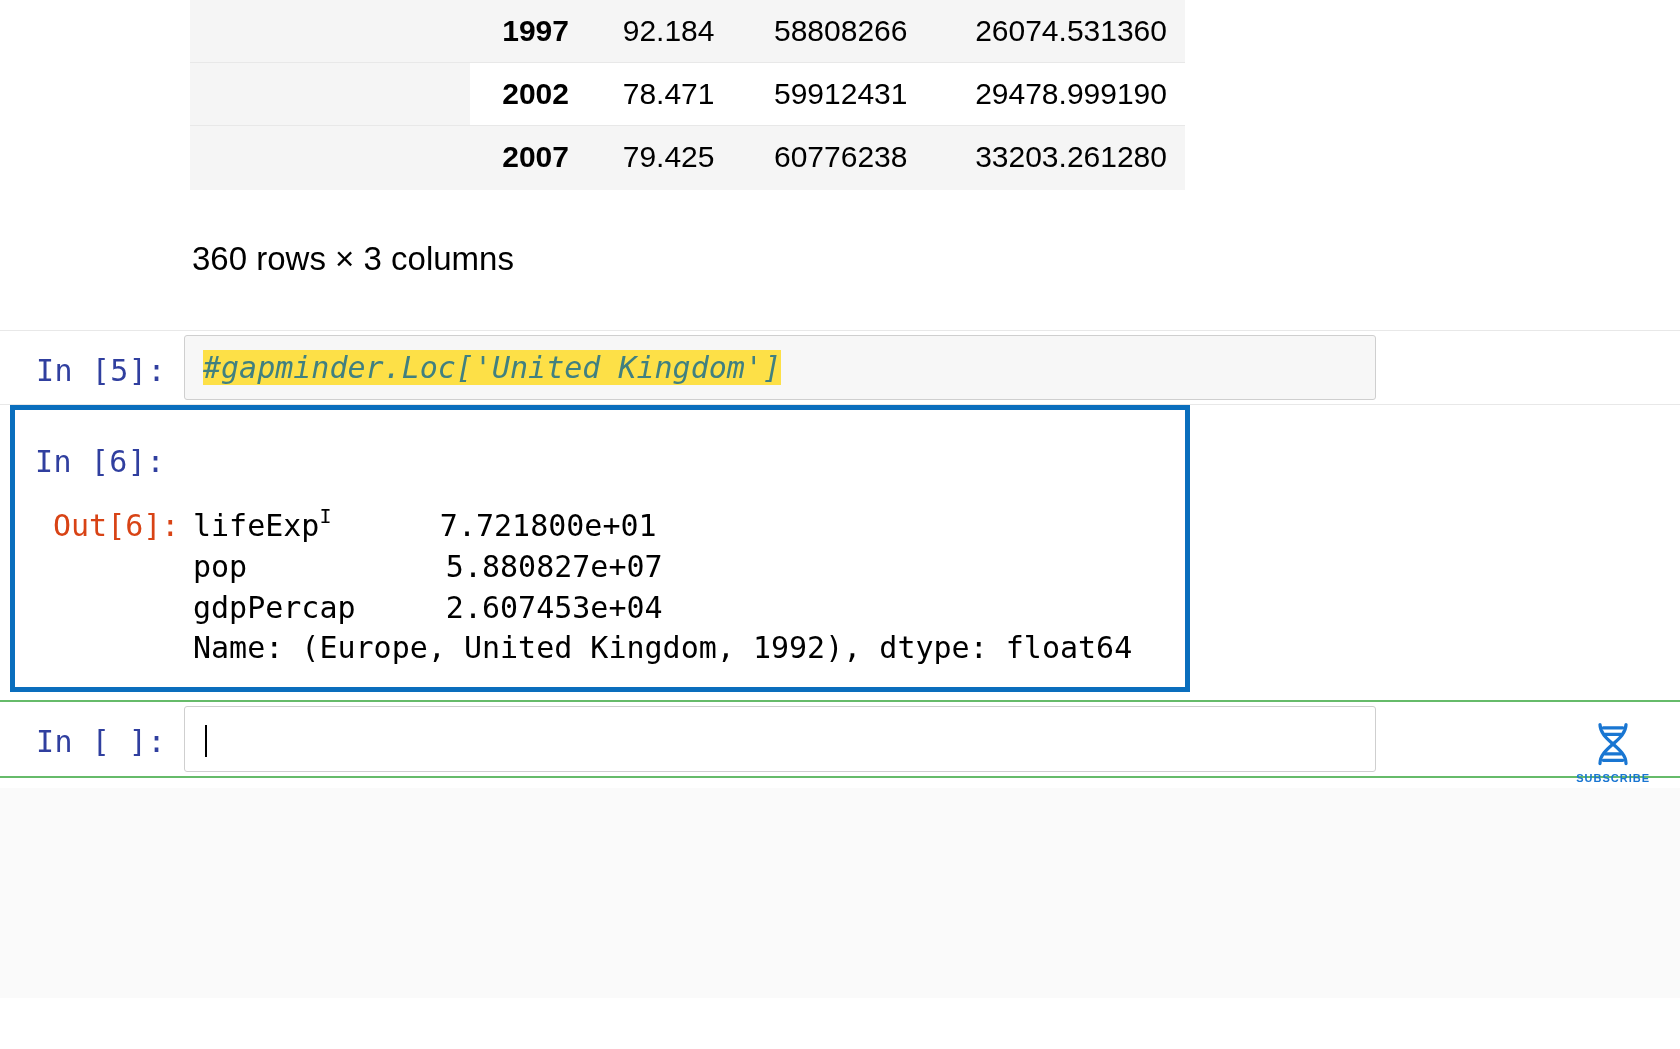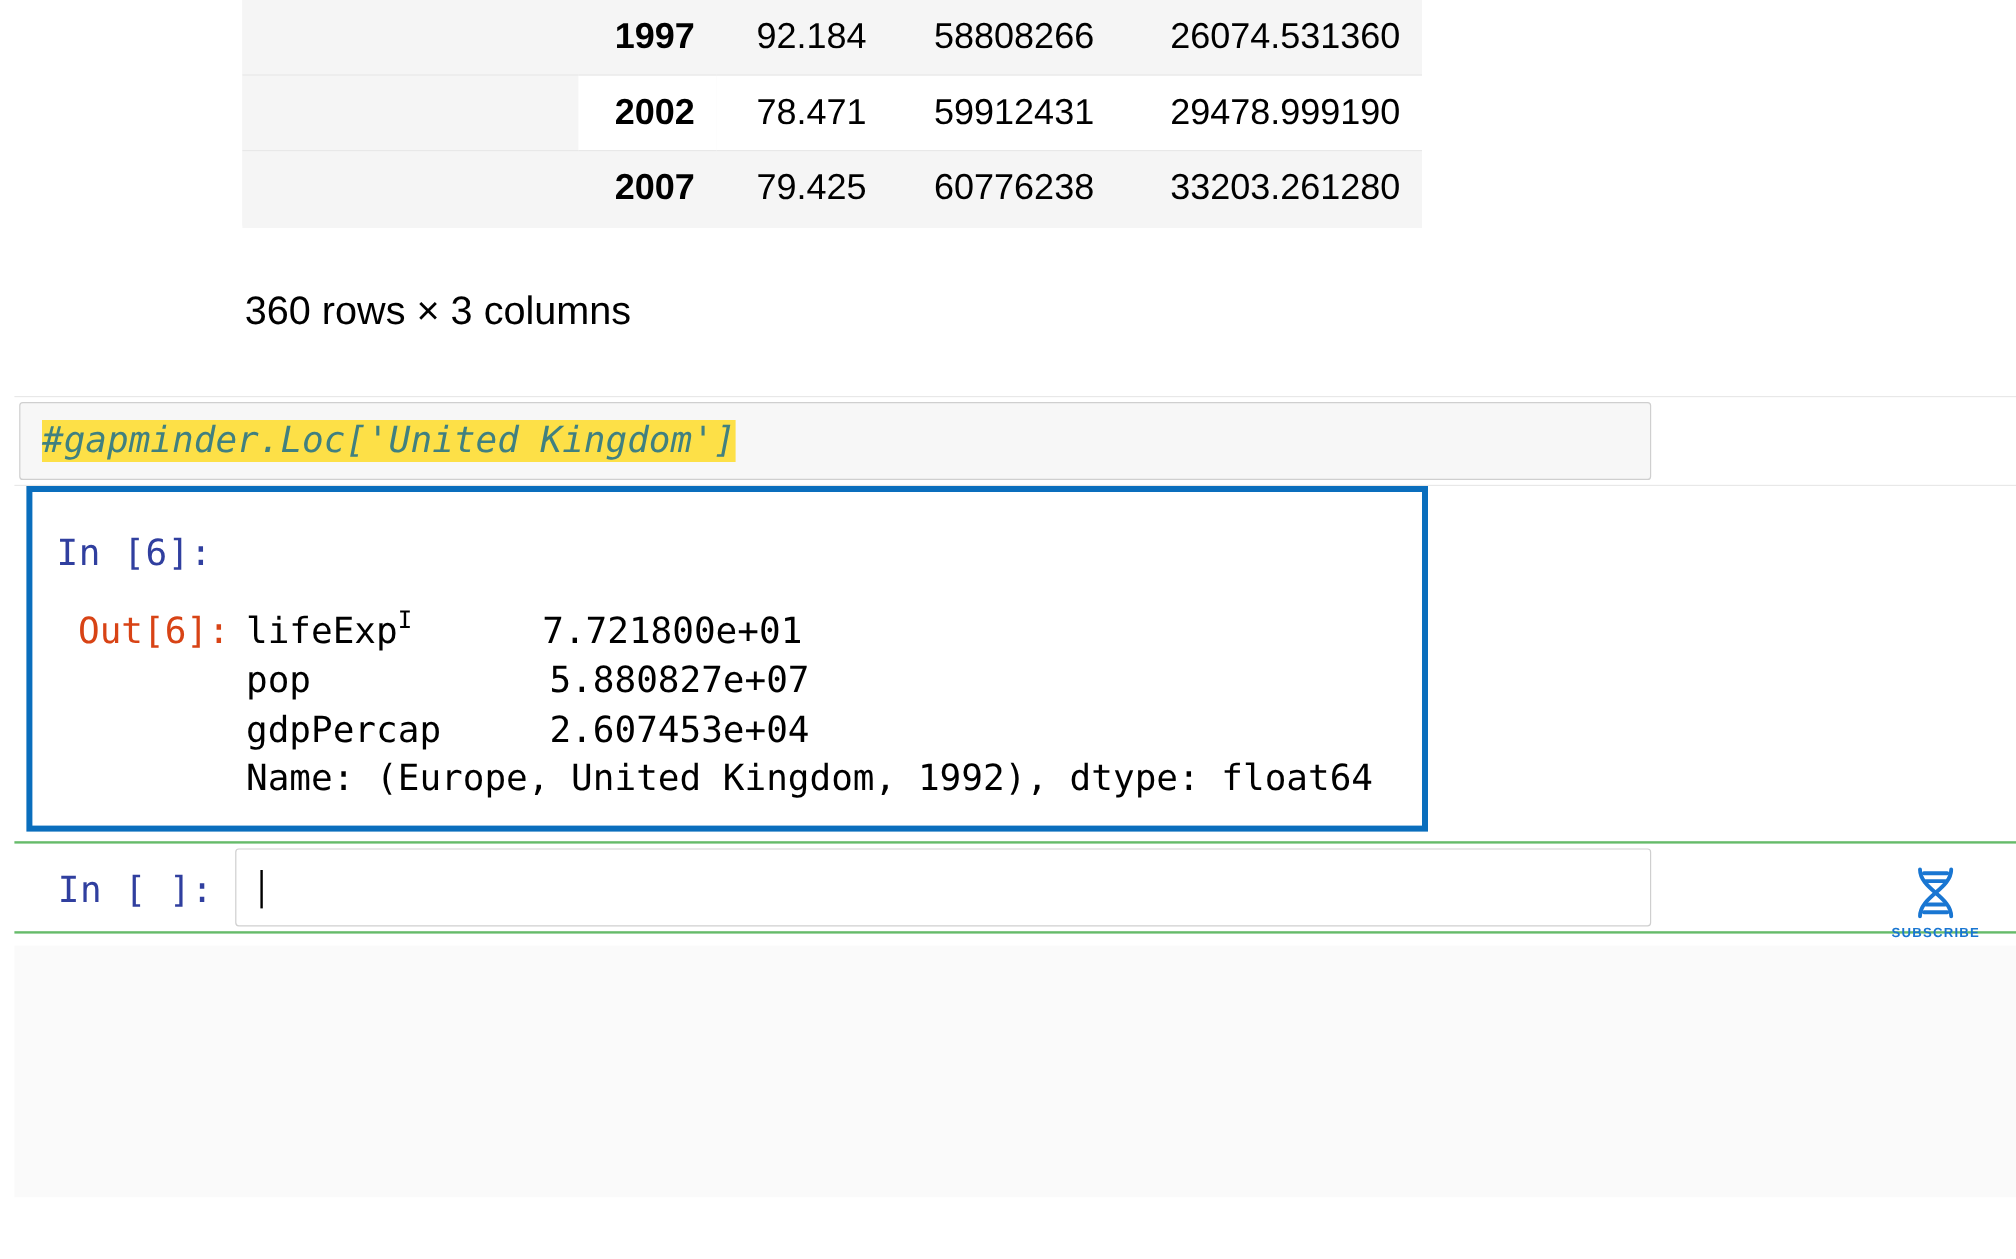--- a/index.html
+++ b/index.html
@@ -9,21 +9,20 @@
     }
     body {
       font-family: "DejaVu Sans Mono", "Menlo", "Monaco", monospace;
       font-size: 28px;
       background: #fff;
       width: 1680px;
       overflow: hidden;
     }
     .container {
       width: 100%;
-      padding-left: 12px;
     }
     
     .table-area {
       background: #f5f5f5;
       margin-left: 190px;
       margin-right: 495px;
       padding-bottom: 2px;
     }
     table.df {
       border-collapse: collapse;
@@ -223,20 +222,21 @@
         <td>60776238</td>
         <td>33203.261280</td>
       </tr>
     </tbody>
       </table>
   </div>
 
   <div class="shape-text">360 rows × 3 columns</div>
 
   <div class="cell cell5">
+    <div class="prompt-col in-prompt">In [5]:</div>
     <div class="input-area"><span class="cm-comment">#gapminder.Loc['United Kingdom']</span></div>
   </div>
 
   <div class="cell6-wrapper">
     <div class="cell">
       <div class="prompt-col in-prompt">In [6]:</div>
     </div>
     <div class="cell" style="align-items:flex-start;">
       <div style="width:100%;">
         <div class="output-text"><span style="display:inline-block;width:0;"></span><span class="out-prompt" style="display:inline-block;margin-left:-140px;width:140px;text-align:right;padding-right:18px;">Out[6]:</span><span>lifeExp</span><span class="sup">I</span><span>      7.721800e+01</span>

